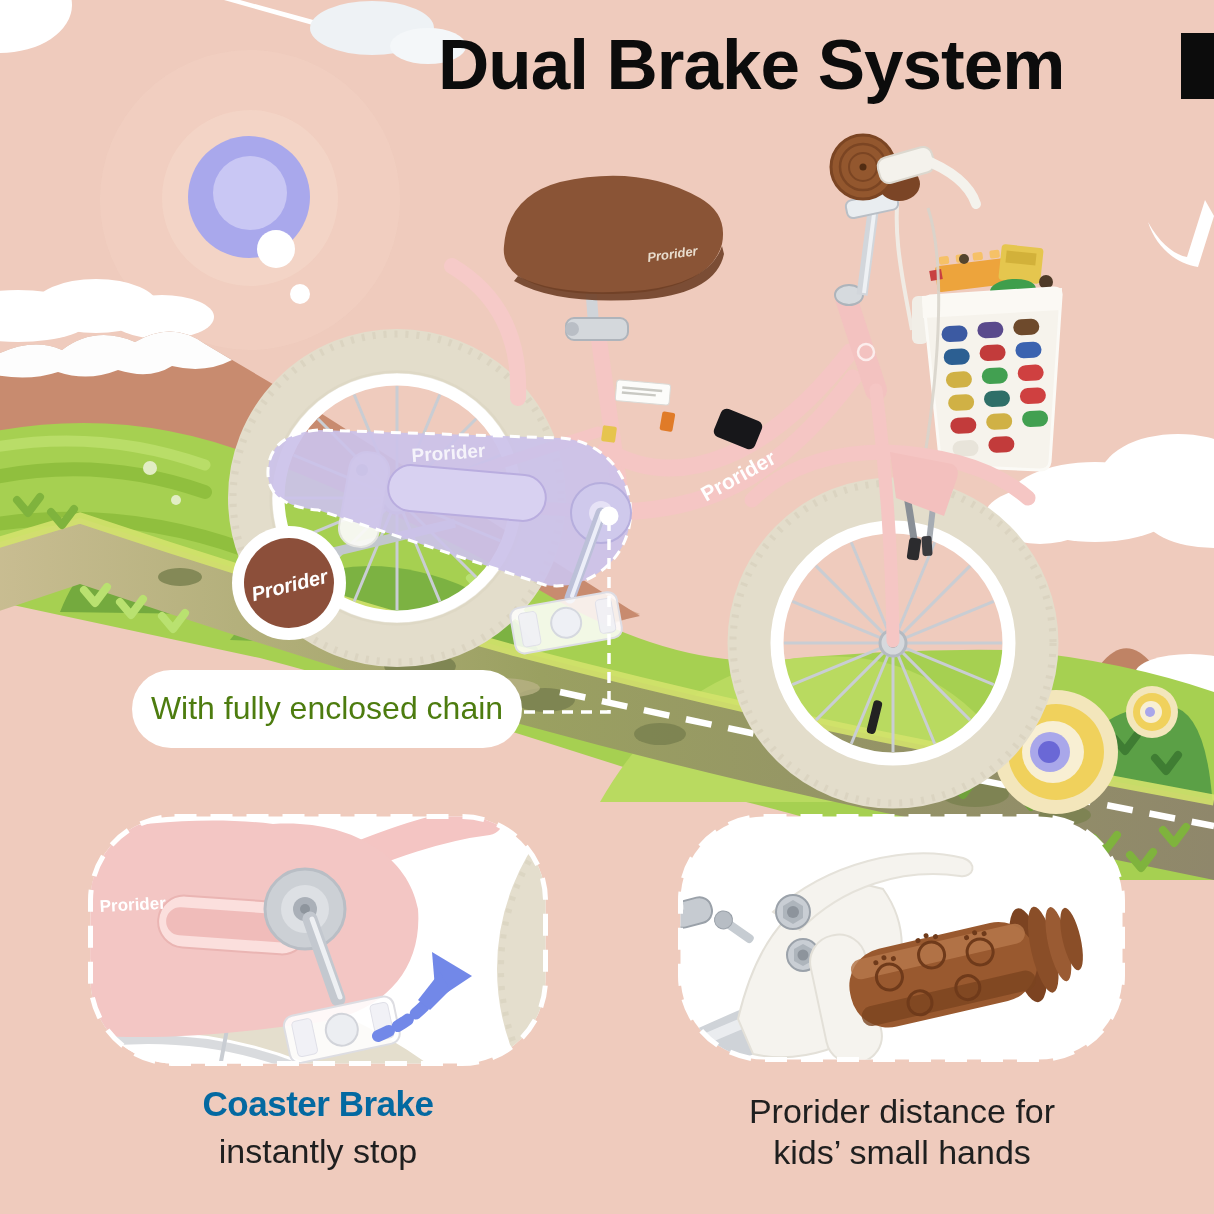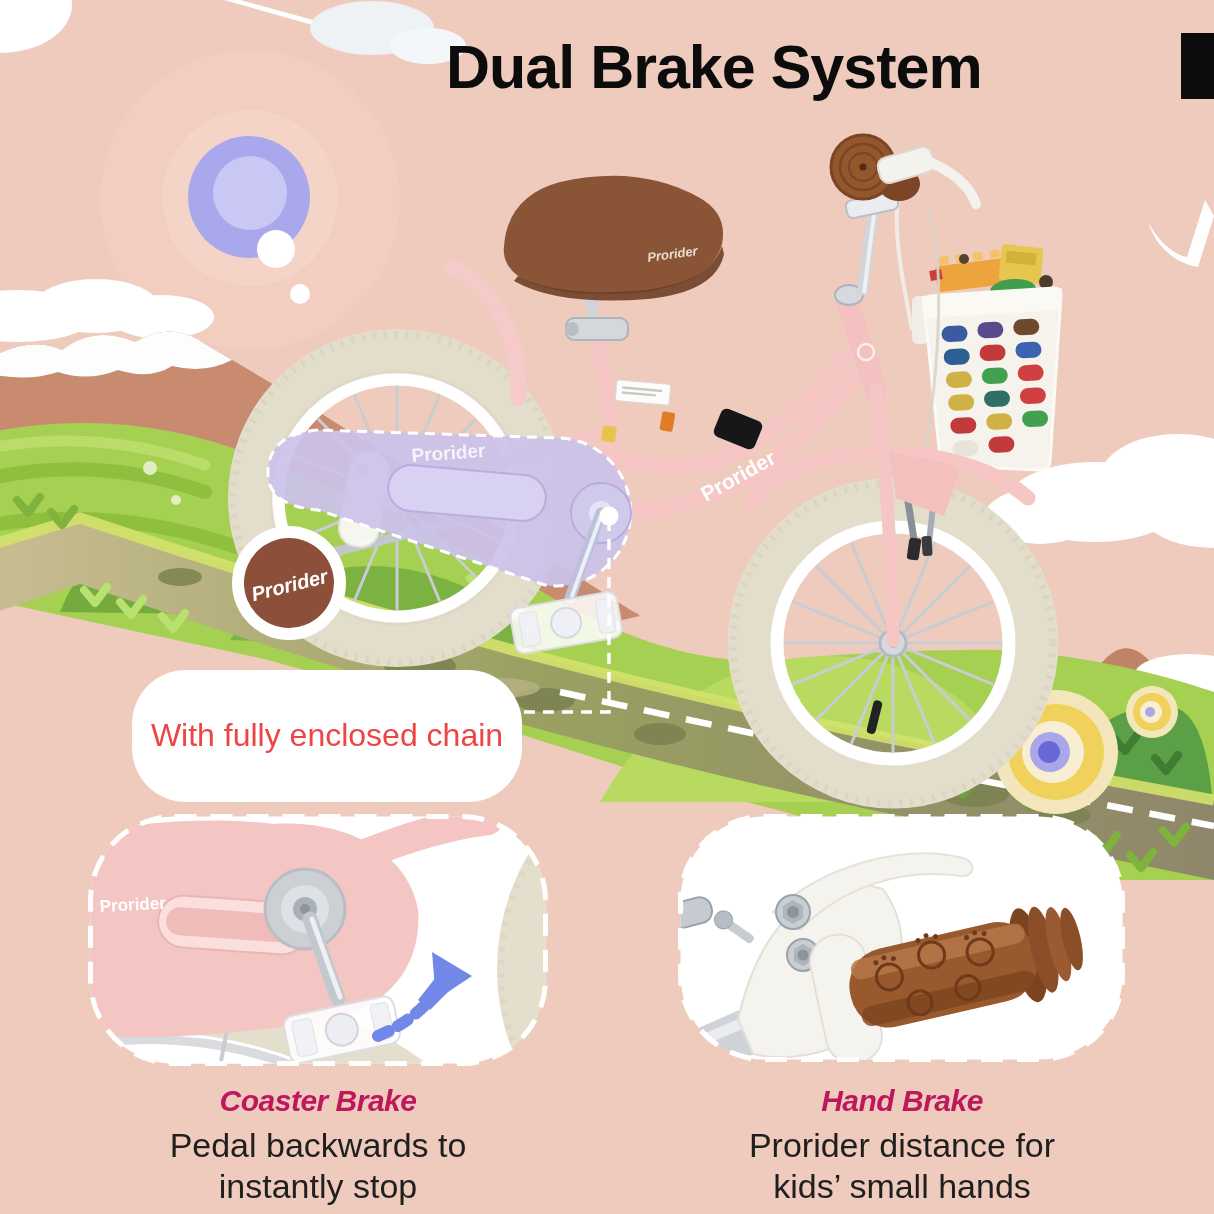--- a/index.html
+++ b/index.html
@@ -3,35 +3,35 @@
 <meta charset="utf-8">
 <style>
   html,body{margin:0;padding:0;background:#888;}
   .canvas{
     position:relative;width:1214px;height:1214px;overflow:hidden;
     background:#efcbbd;font-family:"Liberation Sans", sans-serif;
   }
   .scene{position:absolute;left:0;top:0;z-index:0;}
   .title-row{position:absolute;left:430px;top:16px;z-index:5;}
   .page-title{
-    margin:16px;font-size:61px;font-weight:900;letter-spacing:-1px;color:#0c0c0c;
+    margin:8px;font-size:71px;font-weight:900;letter-spacing:-1px;color:#0c0c0c;
     white-space:nowrap;line-height:1.15;
   }
   .title-block{position:absolute;left:1181px;top:33px;width:33px;height:66px;background:#0c0c0c;z-index:5;}
   .callout{
-    position:absolute;left:132px;top:670px;width:390px;height:132px;z-index:4;
+    position:absolute;left:132px;top:670px;width:390px;height:78px;z-index:4;
     background:#ffffff;border-radius:54px;display:flex;flex-direction:column;
-    align-items:center;justify-content:center;color:#ef4444;font-size:32px;line-height:1.22;
+    align-items:center;justify-content:center;color:#4d7c0f;font-size:32px;line-height:1.22;
     text-align:center;
   }
   .card{position:absolute;z-index:3;}
   .feature-label{position:absolute;z-index:4;text-align:center;}
   .feature-label.left{left:88px;top:1084px;width:460px;}
   .feature-label.right{left:672px;top:1084px;width:460px;}
-  .feature-name{font-size:30px;font-weight:900;color:#be185d;letter-spacing:-0.5px;font-style:italic;}
+  .feature-name{font-size:35px;font-weight:900;color:#0369a1;letter-spacing:-0.5px;}
   .feature-desc{margin-top:7px;font-size:34px;color:#1f1f1f;line-height:1.2;}
   text{font-family:"Liberation Sans", sans-serif;}
 </style>
 </head>
 <body>
 
 <div class="canvas">
 
   <svg class="scene" width="1214" height="880" viewBox="0 0 1214 880">
     <defs>
@@ -467,25 +467,23 @@
         <ellipse cx="384" cy="158" rx="10" ry="38" fill="#9a5b33"></ellipse>
         <ellipse cx="398" cy="156" rx="9" ry="32" fill="#8a4e28"></ellipse>
       </g>
     </g>
     <rect x="2.5" y="2.5" width="442" height="243" rx="84" fill="none" stroke="#ffffff" stroke-width="5" stroke-dasharray="22 14"></rect>
   </svg>
 
   <div class="feature-label left">
     <div class="feature-name">Coaster Brake</div>
     <div class="feature-desc">
-      <div>Pedal backwards to</div>
       <div>instantly stop</div>
     </div>
   </div>
   <div class="feature-label right">
-    <div class="feature-name">Hand Brake</div>
     <div class="feature-desc">
       <div>Prorider distance for</div>
       <div>kids’ small hands</div>
     </div>
   </div>
 
 </div>
 
 </body></html>

